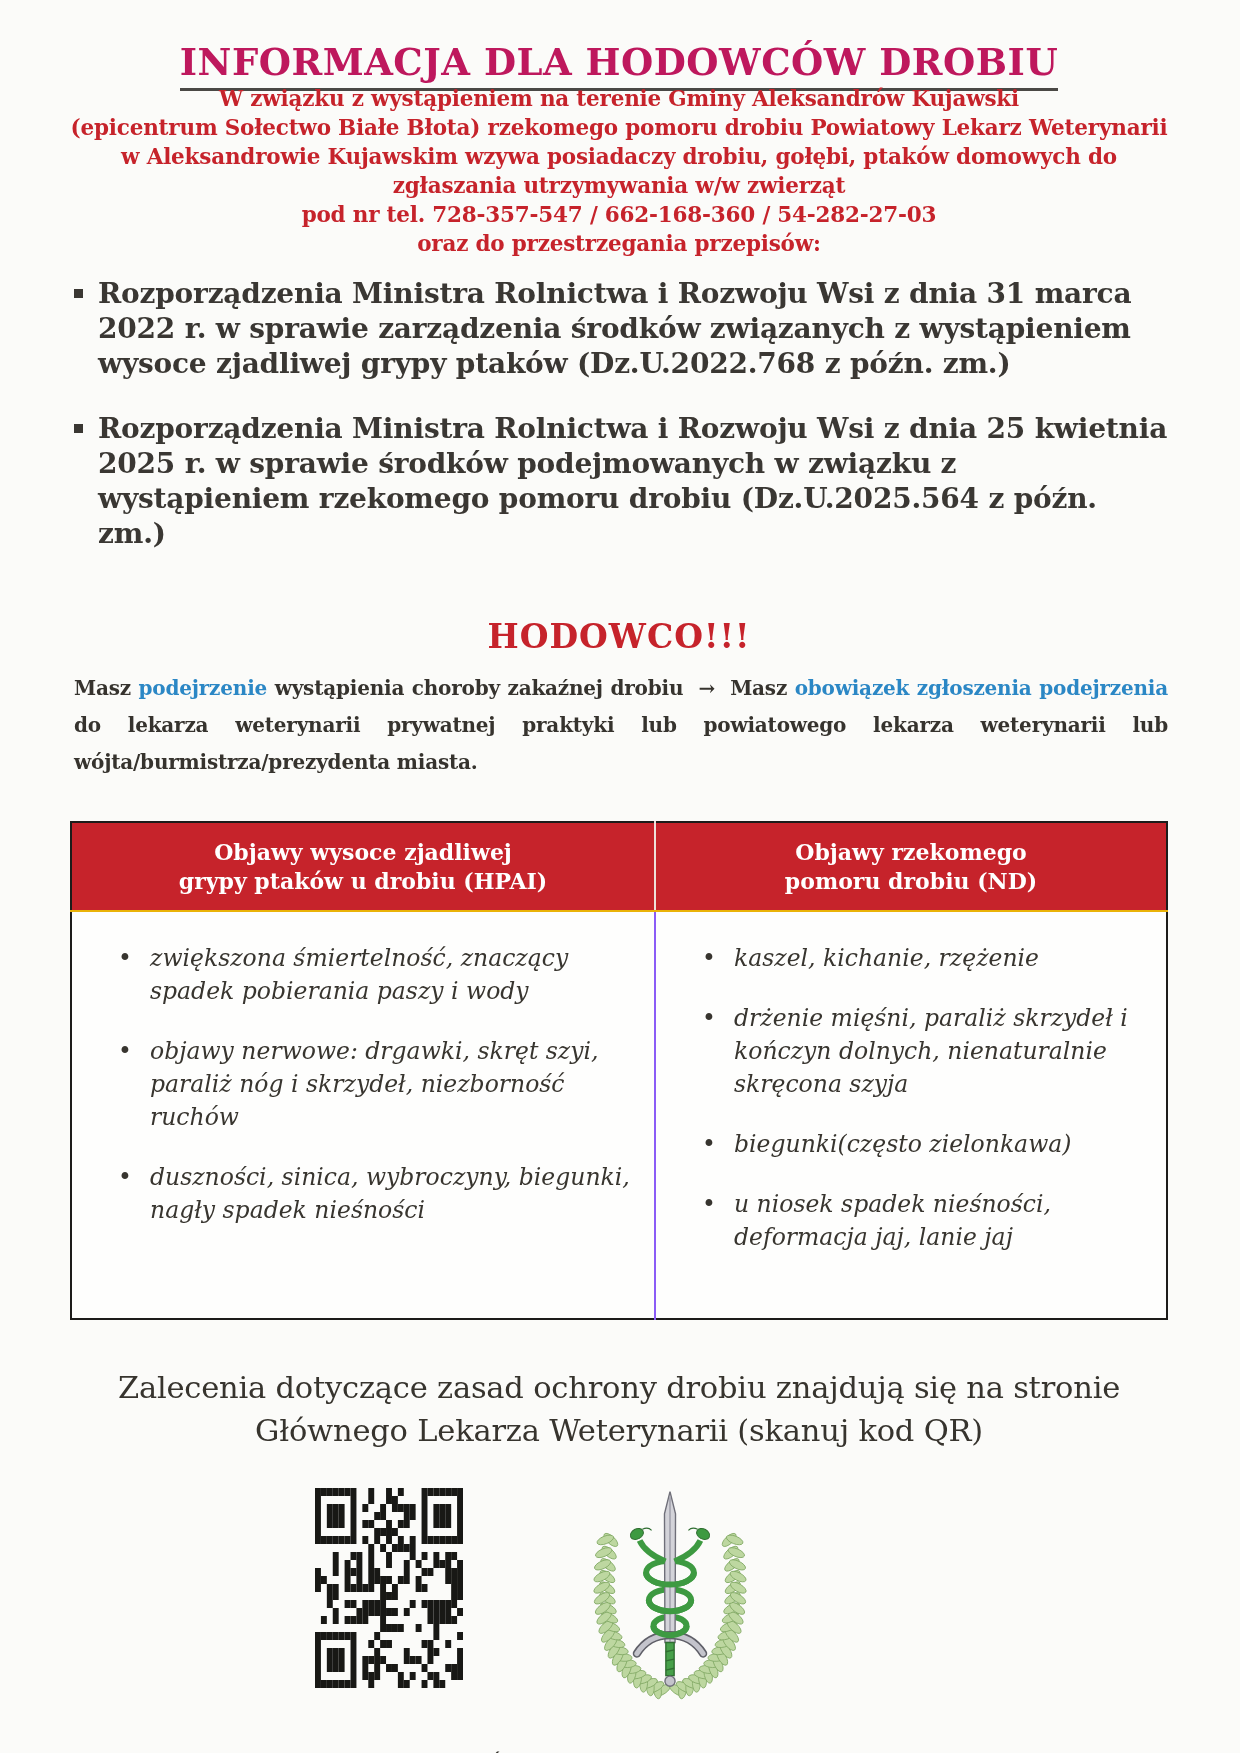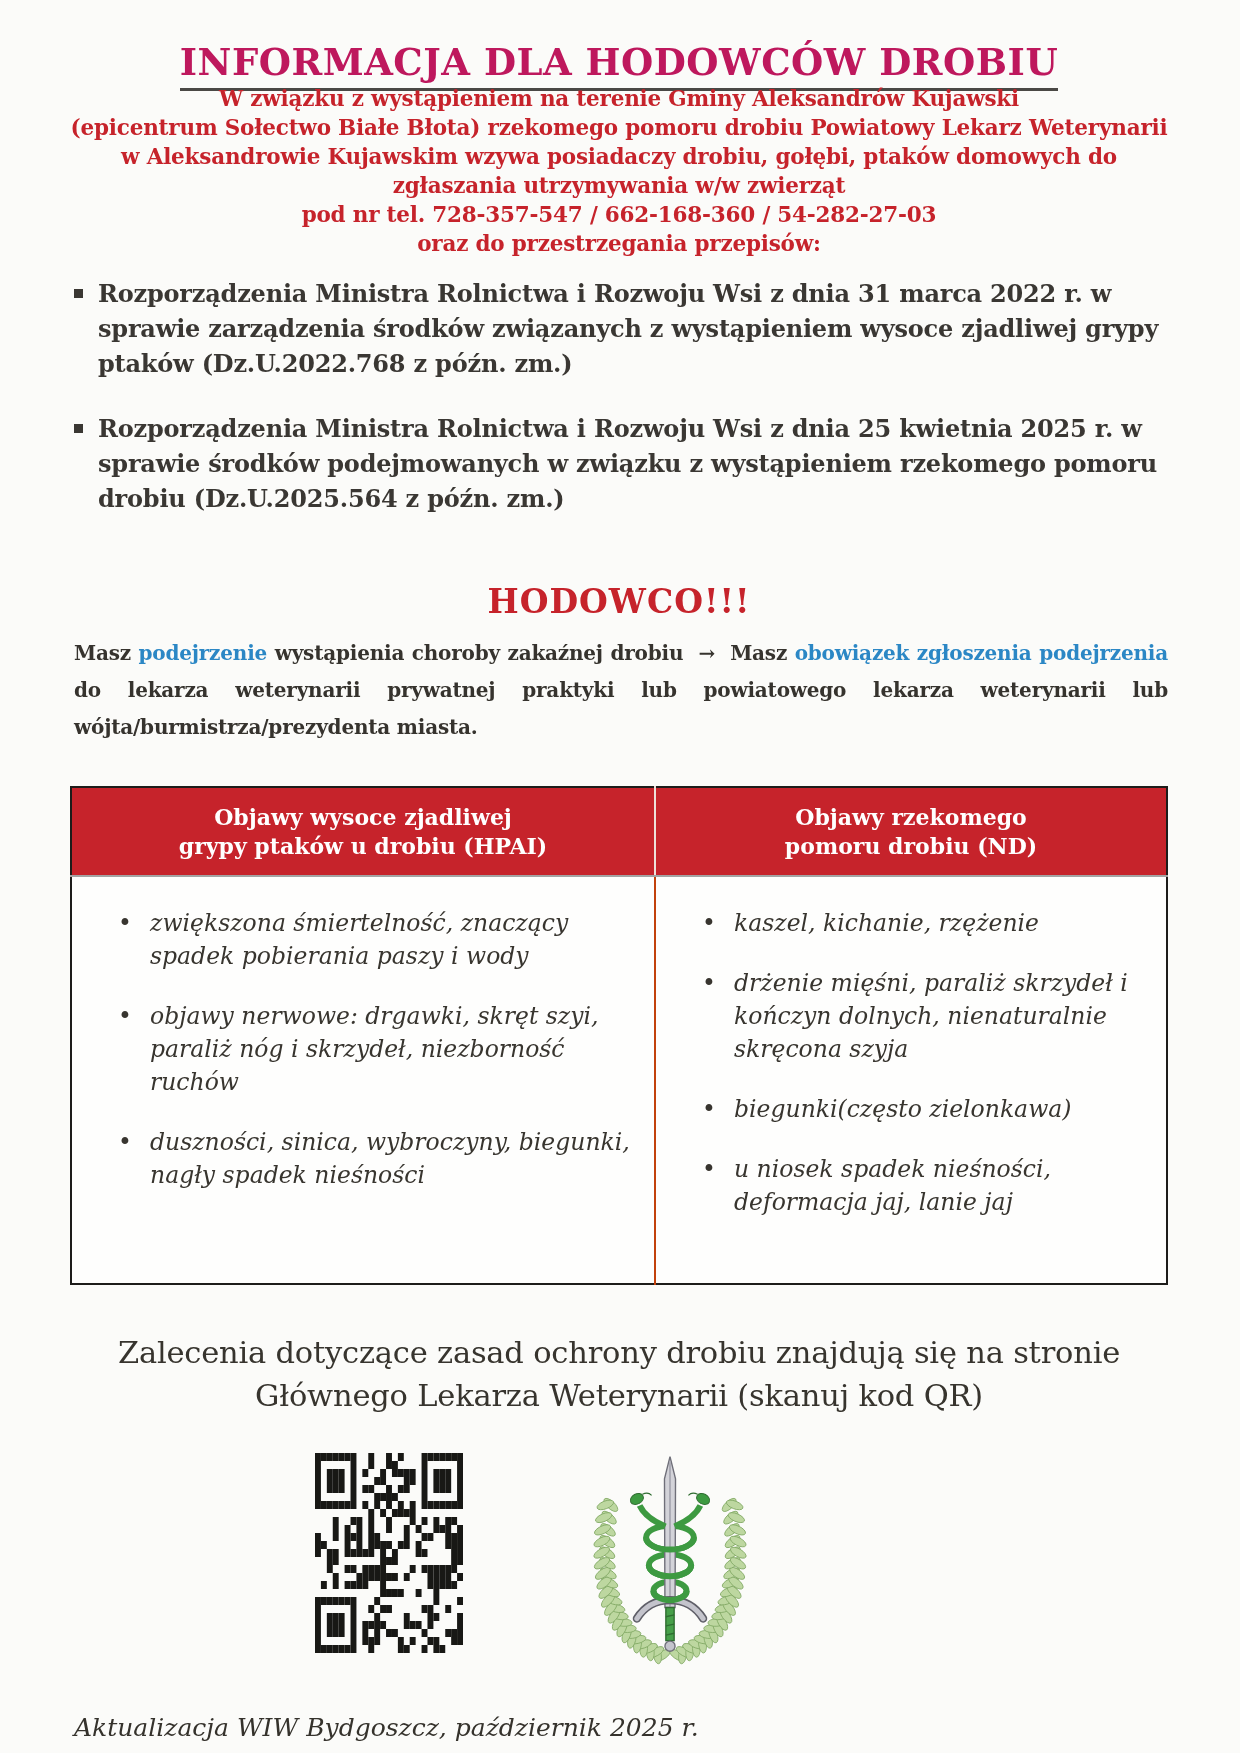--- a/index.html
+++ b/index.html
@@ -29,21 +29,21 @@
     color:var(--red,#c6232b);
     font-weight:bold;font-size:21.5px;line-height:29px;
     white-space:nowrap;letter-spacing:-.2px;
   }
 
   
   .regs{list-style:none;margin:18px 0 0 0;padding:0;}
   .regs li{
     position:relative;
     padding-left:28px;margin-bottom:30px;
-    font-weight:bold;font-size:24px;line-height:35px;
+    font-weight:bold;font-size:28px;line-height:35px;
     color:#3a3733;letter-spacing:-.2px;
   }
   .regs li::before{
     content:"";position:absolute;left:4px;top:13px;
     width:9px;height:9px;background:#3a3733;
   }
 
   
   .hodowco{
     margin-top:66px;text-align:center;
@@ -64,28 +64,28 @@
   .sym-table{
     margin-top:40px;width:1098px;
     border:2px solid #1d1c1a;border-collapse:collapse;
     background:#fefefd;
   }
   .sym-table th{
     background:var(--header-bg,#c6232b);
     color:#fff;font-size:22px;line-height:29px;font-weight:bold;
     text-align:center;vertical-align:middle;
     padding:15px 10px 14px 10px;
-    border-bottom:2px solid #a3a3a3;
+    border-bottom:2px solid #eab308;
   }
   .sym-table th:first-child{border-right:2px solid #efe0da;width:562px;}
   .sym-table td{
     vertical-align:top;padding:30px 14px 24px 44px;
     min-height:330px;height:352px;
   }
-  .sym-table td:first-child{border-right:2px solid #c2410c;}
+  .sym-table td:first-child{border-right:2px solid #8b5cf6;}
   .symptoms{list-style:none;margin:0;padding:0;}
   .symptoms li{
     position:relative;padding-left:34px;margin-bottom:27px;
     font-style:italic;font-size:23.5px;line-height:33px;
     color:#38352f;
   }
   .symptoms li::before{
     content:"•";position:absolute;left:2px;top:0;
     font-style:normal;color:#38352f;
   }

